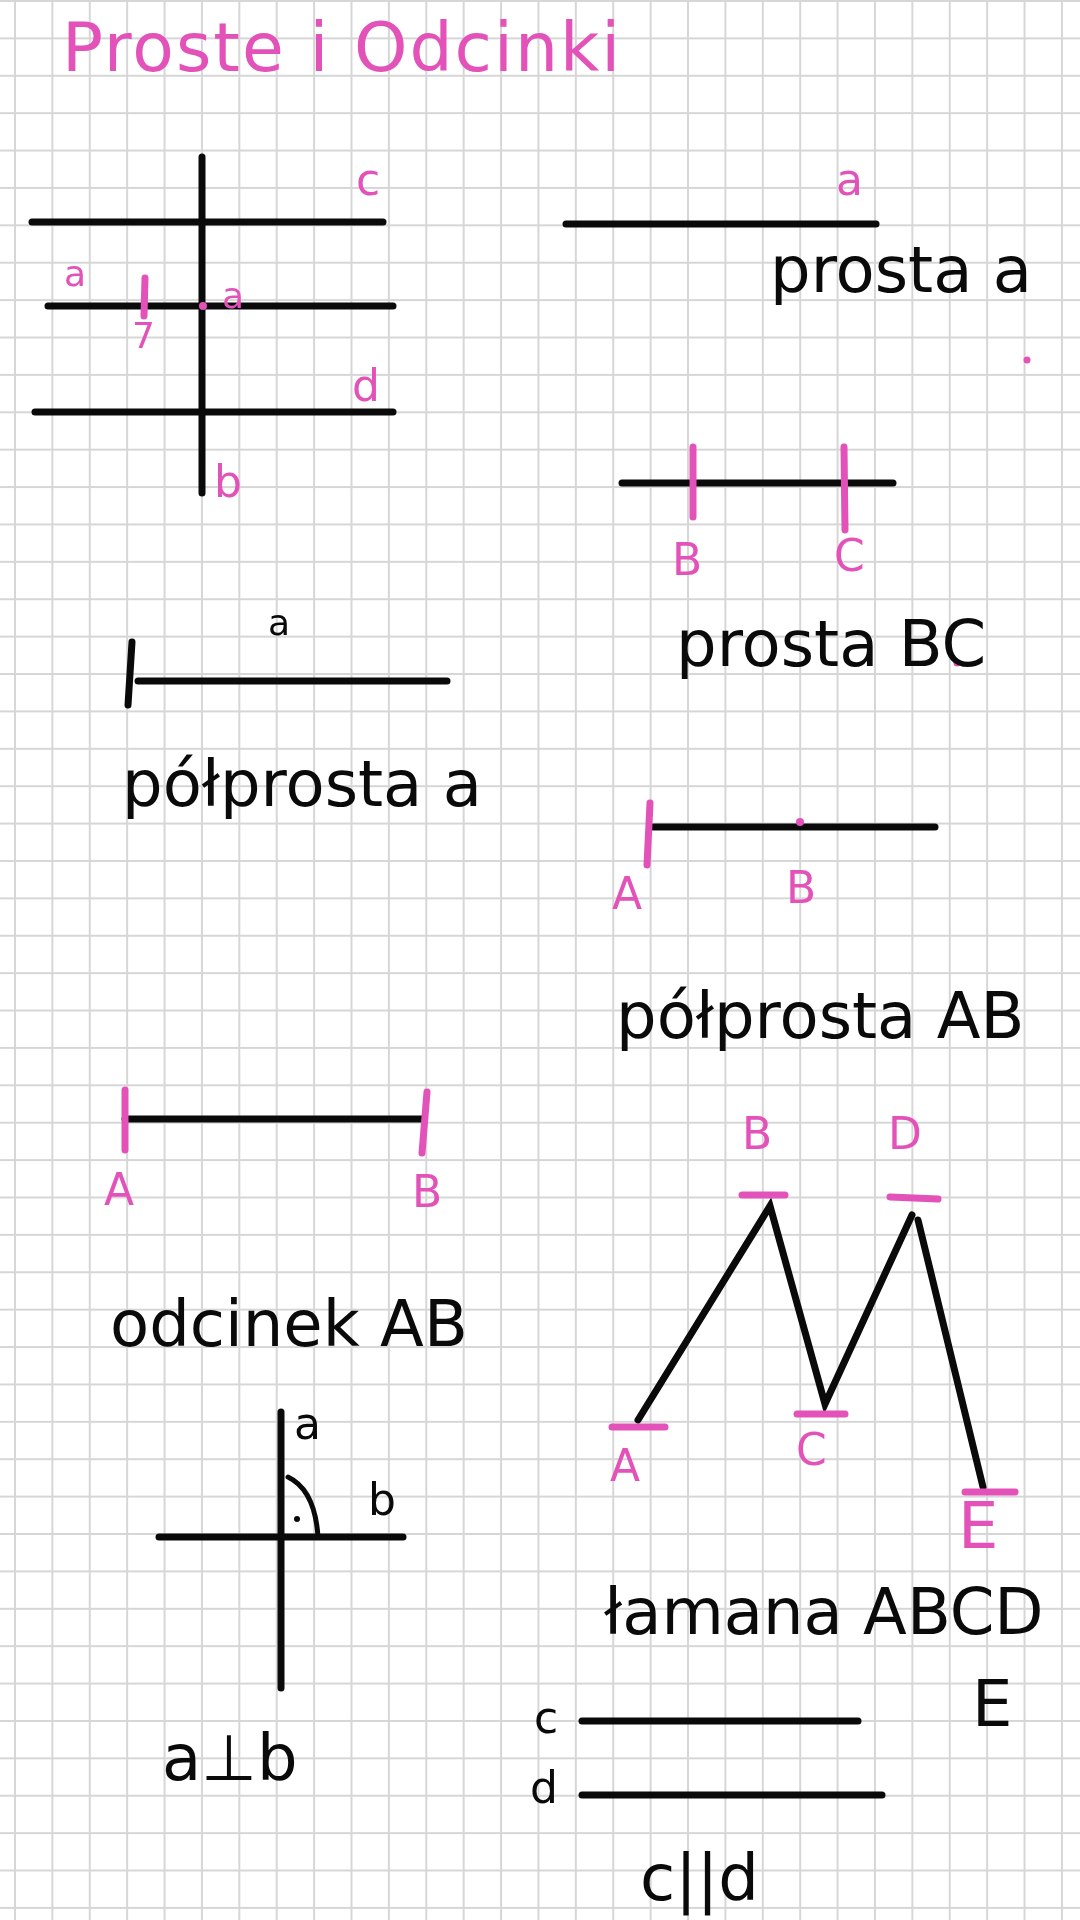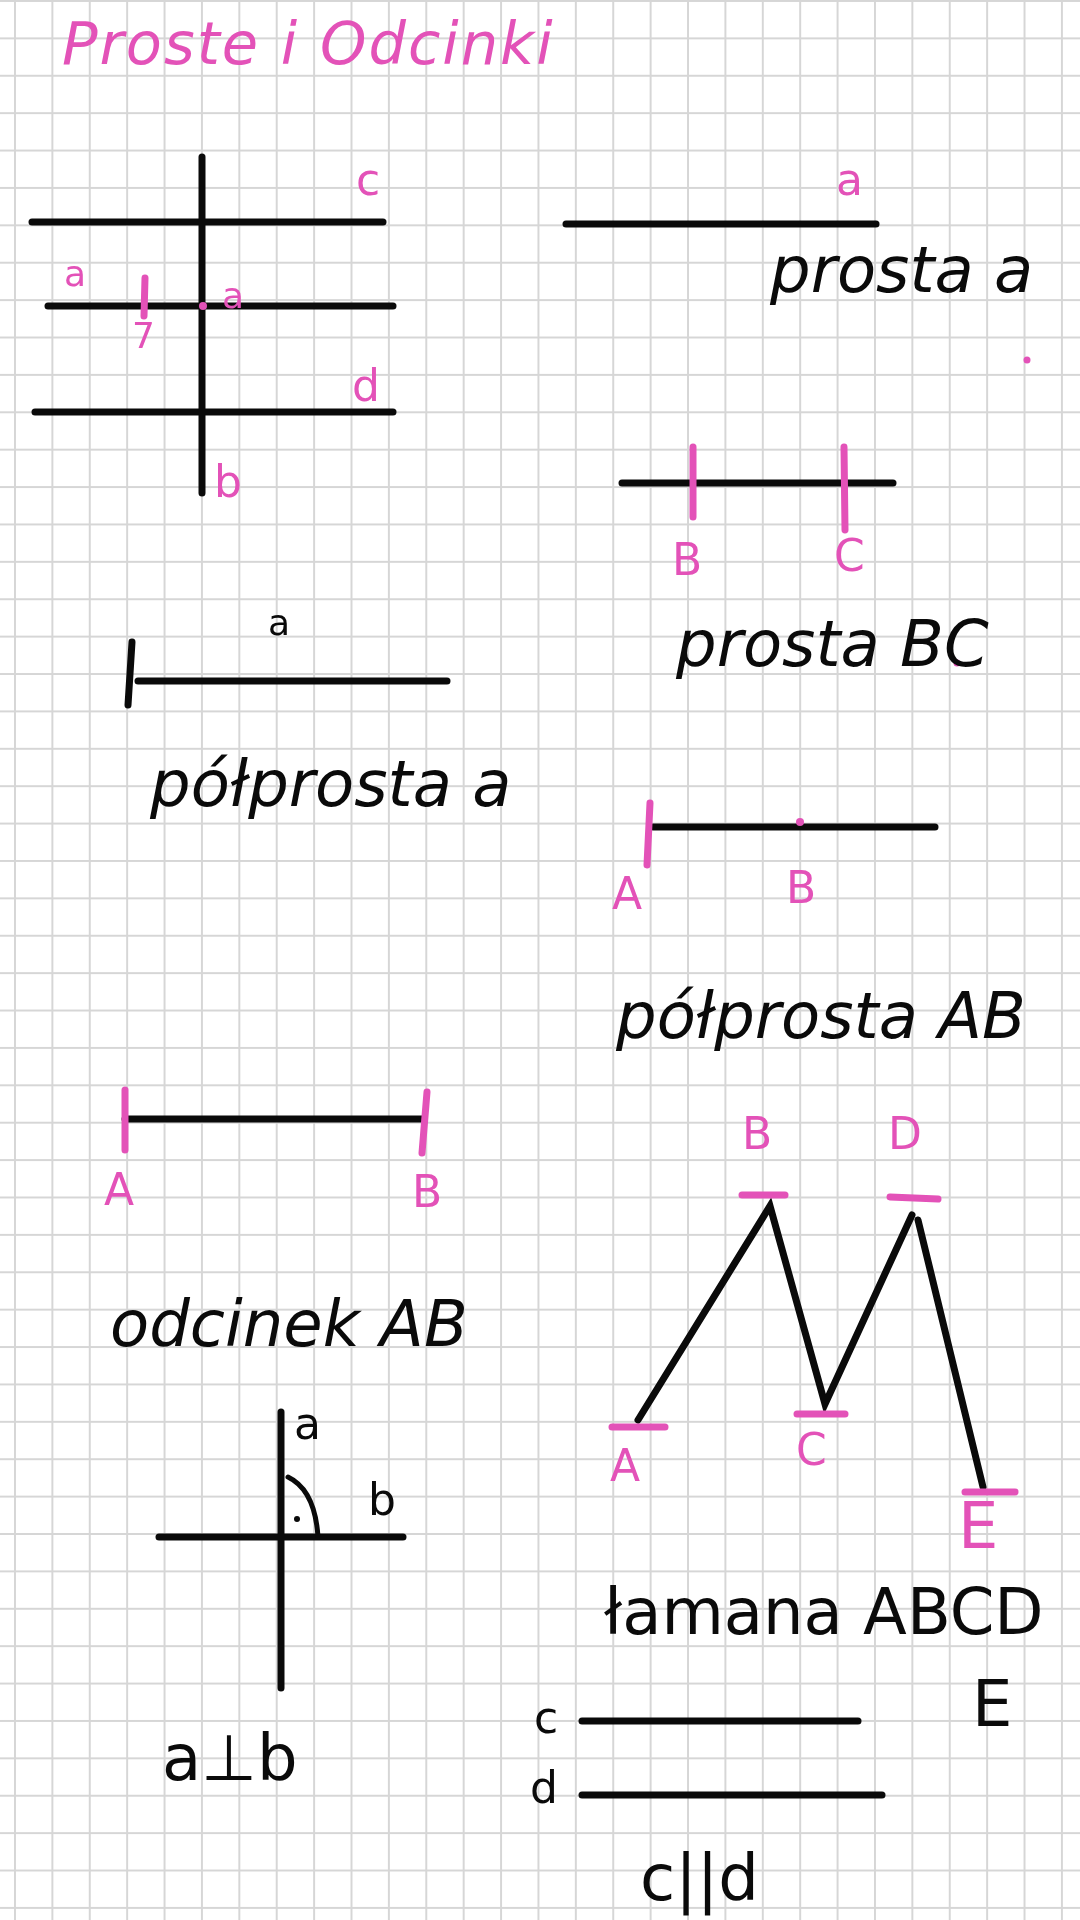--- a/index.html
+++ b/index.html
@@ -10,24 +10,24 @@
       linear-gradient(to right, #d6d6d6 2px, transparent 2px),
       linear-gradient(to bottom, #d6d6d6 2px, transparent 2px);
     background-size:37.4px 37.4px;
     background-position:14px 0px;
     font-family:"DejaVu Sans", sans-serif;
   }
   svg.canvas { position:absolute; left:0; top:0; width:1080px; height:1920px; }
   .hw { position:absolute; white-space:nowrap; line-height:1; font-family:"DejaVu Sans", sans-serif; }
   .pink { color:#e352b8; }
   .black { color:#0a0a0a; }
-  .title { font-size:59px; font-style:italic; letter-spacing:2px; }
+  .title { font-size:68px; letter-spacing:2px; }
   .lbl { font-size:44px; }
   .lbl-s { font-size:36px; }
-  .cap { font-size:64px; font-style:italic; }
+  .cap { font-size:64px; }
 </style>
 </head>
 <body>
 
 <svg class="canvas" viewBox="0 0 1080 1920" xmlns="http://www.w3.org/2000/svg">
   <g stroke="#0a0a0a" stroke-width="7" stroke-linecap="round" fill="none">
 
     <line x1="32" y1="222" x2="383" y2="222"></line>
     <line x1="48" y1="306" x2="393" y2="306"></line>
     <line x1="35" y1="412" x2="393" y2="412"></line>
@@ -90,21 +90,21 @@
 <div class="hw pink lbl" style="left:214px; top:460px;">b</div>
 
 <div class="hw pink lbl" style="left:836px; top:158px;">a</div>
 <div class="hw black cap" style="left:770px; top:238px;">prosta a</div>
 
 <div class="hw pink lbl" style="left:672px; top:538px;">B</div>
 <div class="hw pink lbl" style="left:834px; top:534px;">C</div>
 <div class="hw black cap" style="left:676px; top:604px;margin-top:8px;">prosta BC</div>
 
 <div class="hw black lbl-s" style="left:268px; top:605px;">a</div>
-<div class="hw black cap" style="left:150px; top:752px;">półprosta a</div>
+<div class="hw black cap" style="left:122px; top:752px;">półprosta a</div>
 
 <div class="hw pink lbl" style="left:612px; top:872px;">A</div>
 <div class="hw pink lbl" style="left:786px; top:866px;">B</div>
 <div class="hw black cap" style="left:616px; top:984px;">półprosta AB</div>
 
 <div class="hw pink lbl" style="left:104px; top:1168px;">A</div>
 <div class="hw pink lbl" style="left:412px; top:1170px;">B</div>
 <div class="hw black cap" style="left:110px; top:1292px;">odcinek AB</div>
 
 <div class="hw pink lbl" style="left:742px; top:1112px;">B</div>

